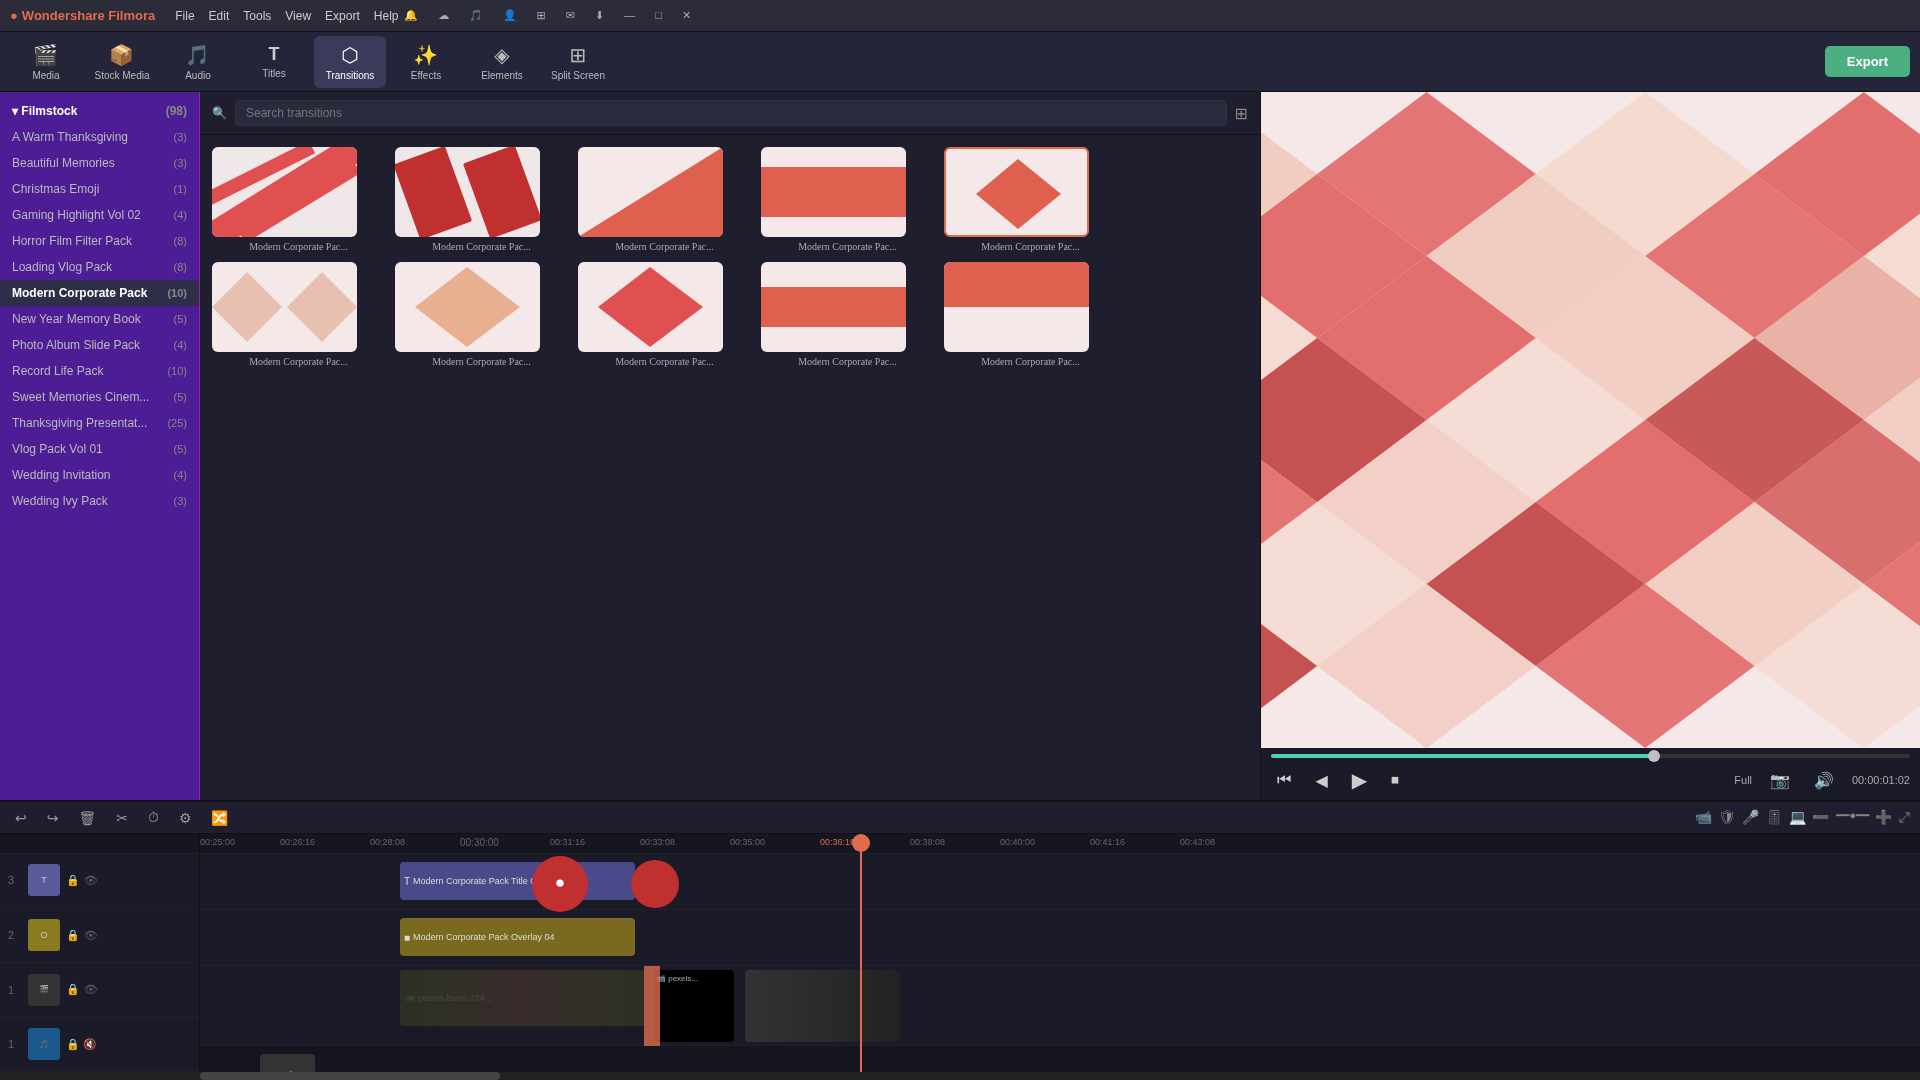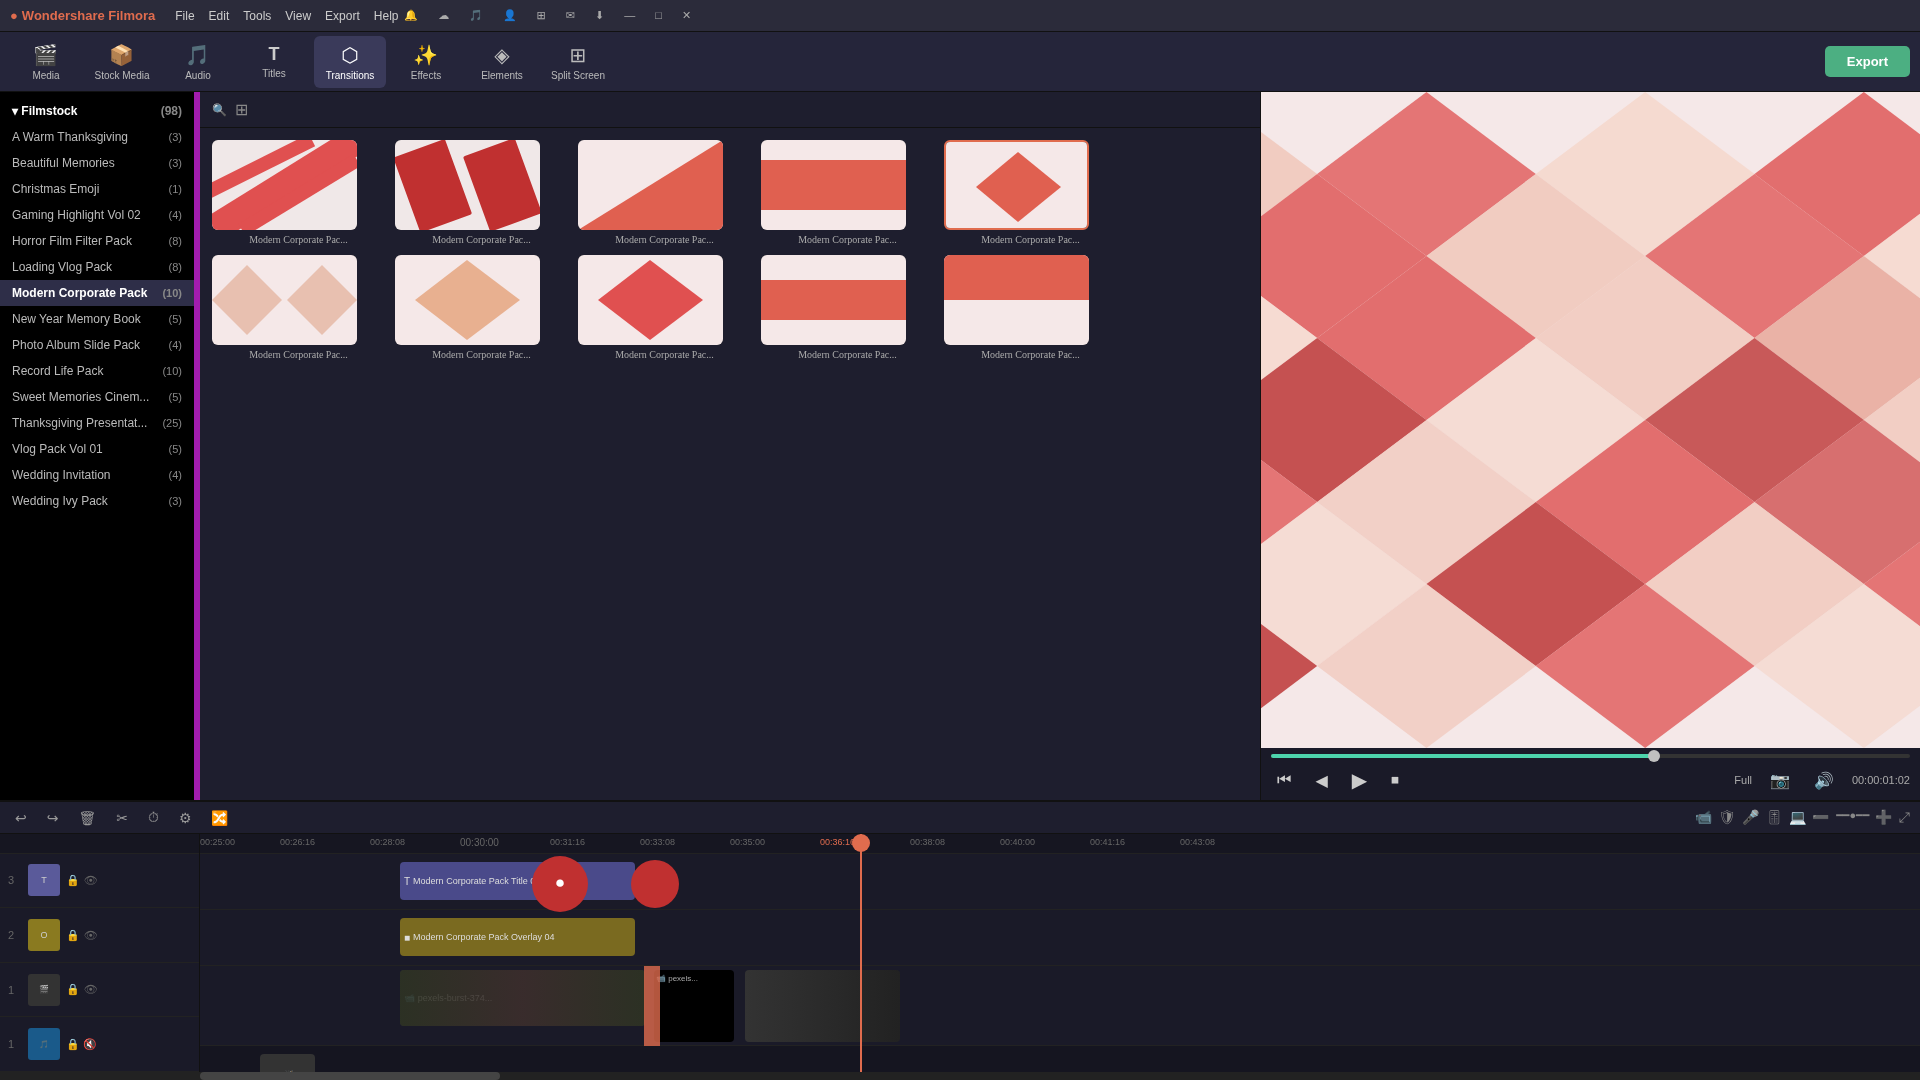--- a/index.html
+++ b/index.html
@@ -18,21 +18,21 @@
     #toolbar { display: flex; align-items: center; background: #25253a; height: 60px; border-bottom: 1px solid #111; padding: 0 10px; gap: 4px; }
     .tool-item { display: flex; flex-direction: column; align-items: center; justify-content: center; width: 72px; height: 52px; cursor: pointer; border-radius: 6px; font-size: 10px; color: #bbb; gap: 3px; }
     .tool-item.active { background: #3a3a5a; color: #fff; }
     .tool-item .icon { font-size: 20px; }
     .export-btn { margin-left: auto; background: #4caf82; color: #fff; border: none; border-radius: 5px; padding: 8px 22px; font-size: 13px; font-weight: bold; cursor: pointer; }
 
     
     #main { display: flex; height: calc(1080px - 32px - 60px - 280px); }
 
     
-    #sidebar { width: 200px; background: #000000; border-right: 6px solid #a21caf; overflow-y: auto; padding: 6px 0; }
+    #sidebar { width: 200px; background: #4c1d95; border-right: 1px solid #a21caf; overflow-y: auto; padding: 6px 0; }
     .sidebar-item { display: flex; justify-content: space-between; align-items: center; padding: 6px 12px; cursor: pointer; font-size: 12px; color: #bbb; }
     .sidebar-item.active { background: #2e2e48; color: #fff; font-weight: bold; }
     .sidebar-item .count { color: #888; font-size: 11px; }
 
     
     #content { flex: 1; background: #1e1e2e; display: flex; flex-direction: column; }
     .search-bar { display: flex; align-items: center; padding: 8px 12px; gap: 8px; border-bottom: 1px solid #111; }
     .search-bar input { flex: 1; background: #2a2a3e; border: 1px solid #333; border-radius: 4px; padding: 5px 10px; color: #ccc; font-size: 12px; outline: none; }
     .grid-toggle { font-size: 16px; color: #888; cursor: pointer; }
 
@@ -225,20 +225,21 @@
     </div>
     <div class="sidebar-item">
       <span>Wedding Ivy Pack</span>
       <span class="count">(3)</span>
     </div>
   </div>
 
   <div id="content">
     <div class="search-bar">
       <span style="color:#888">🔍</span>
+      <input type="text" placeholder="Search transitions" style="">
       <span class="grid-toggle">⊞</span>
     </div>
     <div class="transitions-grid">
 
       <div class="transition-item">
         <div class="transition-thumb">
           <svg width="145" height="90" viewBox="0 0 145 90">
             <rect width="145" height="90" fill="#f0e8e8"></rect>
             <line x1="0" y1="90" x2="145" y2="0" stroke="#e05050" stroke-width="28"></line>
             <line x1="30" y1="90" x2="145" y2="20" stroke="#e05050" stroke-width="14"></line>

